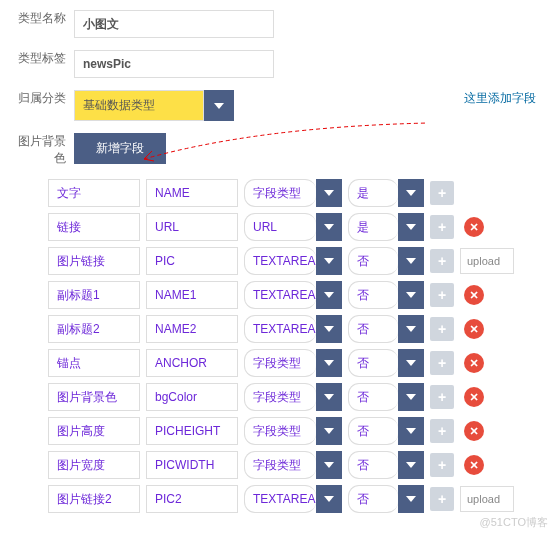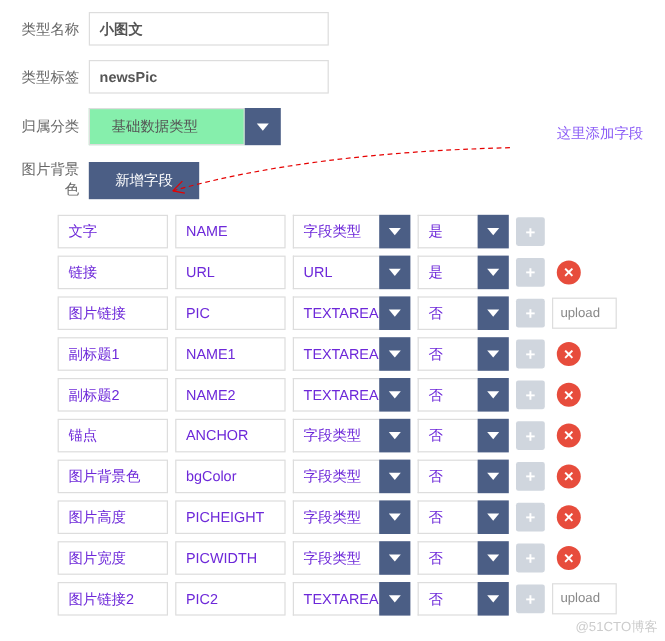--- a/index.html
+++ b/index.html
@@ -1,33 +1,33 @@
 <!DOCTYPE html>
 <html><head>
 <meta charset="utf-8">
 <style>
 * { box-sizing: border-box; margin: 0; padding: 0; }
 body { font-family: "Microsoft YaHei", Arial, sans-serif; font-size: 12px; background: #fff; width: 554px; padding: 10px 18px; color: #666; }
-.form-row { display: flex; align-items: center; margin-bottom: 12px; }
+.form-row { display: flex; align-items: flex-start; margin-bottom: 12px; }
 .form-label { width: 56px; text-align: right; padding-right: 8px; color: #666; font-size: 12px; }
 .text-input { border: 1px solid #ddd; padding: 6px 8px; font-size: 12px; color: #555; background: #fff; }
 .text-input.w1 { width: 200px; font-weight: bold; }
 .select-wrap { display: flex; }
-.select-box { border: 1px solid #ddd; padding: 6px 18px; font-size: 12px; color: #555; background: #86efac; min-width: 130px; }
+.select-box { border: 1px solid #ddd; padding: 6px 8px; font-size: 12px; color: #555; background: #fde047; min-width: 130px; }
 .select-btn { width: 30px; background: #4b5e85; display: flex; align-items: center; justify-content: center; }
 .chev-down { width: 0; height: 0; border-left: 5px solid transparent; border-right: 5px solid transparent; border-top: 6px solid #fff; }
 .btn-add { background: #4b5e85; color: #fff; border: none; padding: 7px 22px; font-size: 12px; cursor: pointer; }
-.annotation { color: #8b5cf6; font-size: 12px; margin-left: 230px; margin-top: 12px; }
+.annotation { color: #0369a1; font-size: 12px; margin-left: 230px; }
 .field-section { margin-top: 8px; }
 .field-row { display: flex; align-items: center; gap: 6px; margin-bottom: 6px; padding-left: 30px; }
 .fcell { border: 1px solid #ddd; padding: 6px 8px; font-size: 12px; color: #6d28d9; background: #fff; height: 28px; display: flex; align-items: center; }
 .fcell.c1 { width: 92px; }
 .fcell.c2 { width: 92px; }
 .sel { display: flex; }
-.sel .fcell { width: 72px; border-right: none; }
+.sel .fcell { width: 72px; border-right: none; border-radius: 11px; }
 .sel .selbtn { width: 26px; background: #4b5e85; display: flex; align-items: center; justify-content: center; }
 .sel2 .fcell { width: 50px; }
 .plus-btn { width: 24px; height: 24px; background: #d0d6de; display: flex; align-items: center; justify-content: center; color: #fff; font-size: 14px; font-weight: bold; border-radius: 2px; }
 .del-btn { width: 20px; height: 20px; border-radius: 50%; background: #e74c3c; color: #fff; display: flex; align-items: center; justify-content: center; font-size: 11px; font-weight: bold; margin-left: 4px; }
 .ext-input { border: 1px solid #ddd; padding: 5px 6px; font-size: 11px; color: #888; background: #fff; width: 54px; height: 26px; }
 .svg-arrow { position: absolute; pointer-events: none; }
 .arrow-container { position: relative; height: 0; }
 .watermark { position: fixed; right: 6px; bottom: 4px; color: #ccc; font-size: 11px; }
 </style>
 </head>

